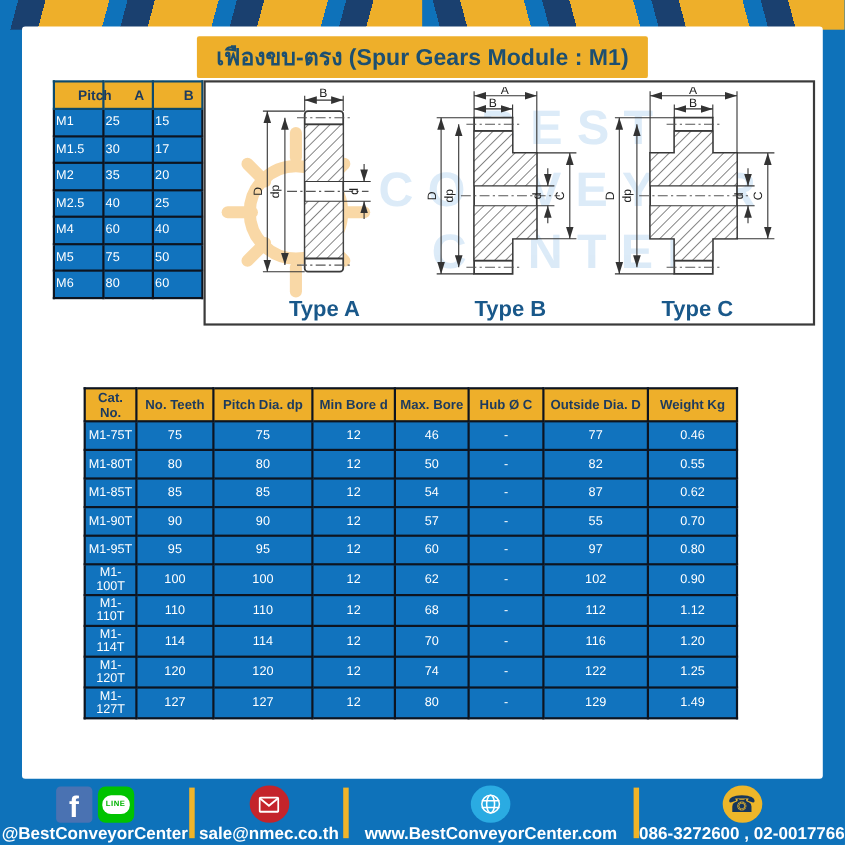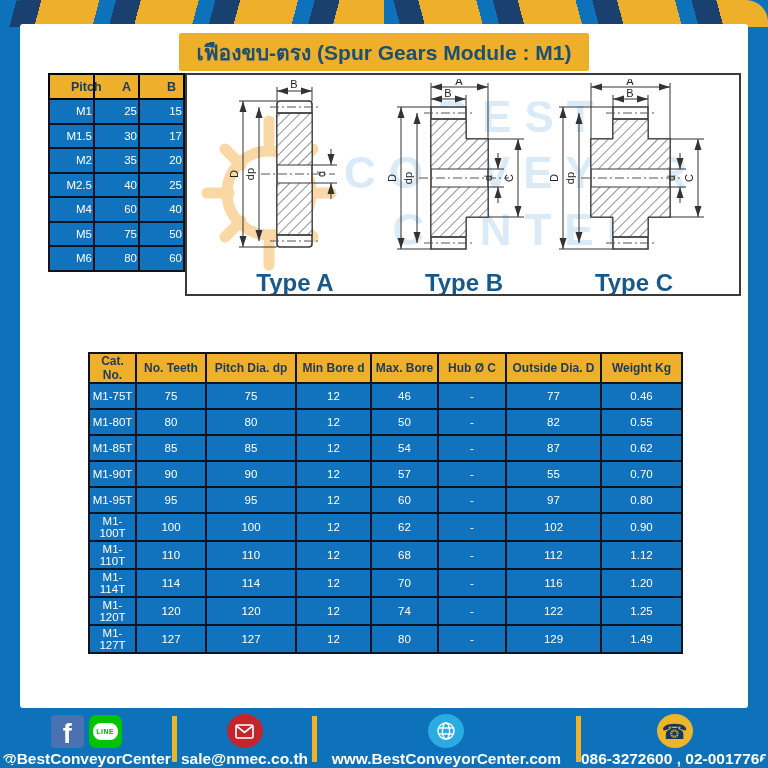--- a/index.html
+++ b/index.html
@@ -1,53 +1,53 @@
 <!DOCTYPE html>
 <html><head>
 <meta charset="utf-8">
 <style>
   html,body{margin:0;padding:0;background:#0e72ba;}
   body{font-family:"Liberation Sans","DejaVu Sans",sans-serif;}
-  .page{position:relative;width:768px;height:768px;background:#0e72ba;overflow:hidden;border-radius:22px;}
+  .page{position:relative;width:768px;height:768px;background:#0e72ba;overflow:hidden;}
 
   
   .stripes{position:absolute;top:0;left:0;width:768px;height:27px;display:flex;}
   .stripes .half{flex:1;}
   .stripes .left{background:repeating-linear-gradient(105deg,#0e72ba 0 16px,#1a406f 16px 40px,#eeaf2a 40px 96px);}
   .stripes .right{background:repeating-linear-gradient(75deg,#0e72ba 0 16px,#1a406f 16px 40px,#eeaf2a 40px 96px);}
 
   
   .card{position:absolute;left:20px;top:24px;width:728px;height:684px;background:#ffffff;border-radius:3px;}
 
   .title-bar{margin:9px auto 0;width:max-content;max-width:600px;padding:0 18px;height:38px;line-height:40px;
     background:#eeaf2a;color:#1d4f70;font-size:21px;font-weight:bold;border-radius:2px;text-align:center;}
 
   
   table{border-collapse:collapse;table-layout:fixed;}
   .pitch-table{position:absolute;left:28px;top:49px;width:137px;font-size:11.5px;}
-  .pitch-table th{background:#eeaf2a;color:#1c3a5e;font-size:12.5px;font-weight:bold;height:21px;border:2px solid #000000;padding-left:21px;}
-  .pitch-table td{background:#1173be;color:#ffffff;text-align:right;height:20.5px;border:2px solid #0d1420;}
+  .pitch-table th{background:#eeaf2a;color:#1c3a5e;font-size:12.5px;font-weight:bold;height:21px;border:2px solid #0c4a6e;padding-left:21px;}
+  .pitch-table td{background:#1173be;color:#ffffff;text-align:left;height:20.5px;border:2px solid #0d1420;}
 
   
   .drawings-box{position:absolute;left:165px;top:49px;width:556px;height:223px;border:2px solid #3a3a3a;
     background:#ffffff;box-sizing:border-box;overflow:hidden;}
   .watermark{position:absolute;left:120px;top:14px;width:430px;text-align:center;white-space:pre-line;
     font-weight:bold;font-size:44px;line-height:1.28;letter-spacing:13px;color:#c9e0f4;opacity:.65;z-index:0;}
   .wm-gear{position:absolute;left:-8px;top:18px;z-index:0;opacity:.45;}
   .figure{position:absolute;top:4px;text-align:center;z-index:1;}
   .fig-a{left:28px;} .fig-b{left:192px;} .fig-c{left:362px;}
-  .fig-label{margin-top:0;font-size:24px;font-weight:bold;color:#19588a;}
+  .fig-label{margin-top:0;font-size:20px;font-weight:bold;color:#19588a;}
   .dim{stroke:#333;stroke-width:1;fill:none;}
   .part{fill:#ffffff;stroke:#3a3a3a;stroke-width:1.6;}
   .hatch{fill:url(#hatch);stroke:#3a3a3a;stroke-width:1;}
   .cl{stroke:#555;stroke-width:1;stroke-dasharray:9 3 2 3;fill:none;}
   .dimtxt{font-size:11px;fill:#222;}
 
   
-  .gear-table{position:absolute;left:68px;top:328px;width:593px;font-size:11.5px;padding-left:44px;}
+  .gear-table{position:absolute;left:56px;top:328px;width:593px;font-size:11.5px;padding-left:44px;}
   .gear-table th{background:#eeaf2a;color:#1c3a5e;font-size:12px;font-weight:bold;height:23px;border:2px solid #0d1420;padding:0 1px;}
   .gear-table td{background:#1173be;color:#ffffff;text-align:center;height:22px;border:2px solid #0d1420;}
 
   
   .footer{position:absolute;left:0;top:710px;width:768px;height:58px;display:flex;align-items:stretch;}
   .fsec{display:flex;flex-direction:column;align-items:center;justify-content:flex-start;padding-top:4px;gap:2px;}
   .fsec1{width:178px;} .fsec2{width:139px;} .fsec3{width:268px;} .fsec4{flex:1;}
   .fdiv{width:5px;height:46px;background:#f0b429;align-self:center;}
   .ficons{display:flex;gap:5px;align-items:center;height:36px;}
   .flabel{color:#ffffff;font-weight:bold;font-size:15.5px;white-space:nowrap;}

